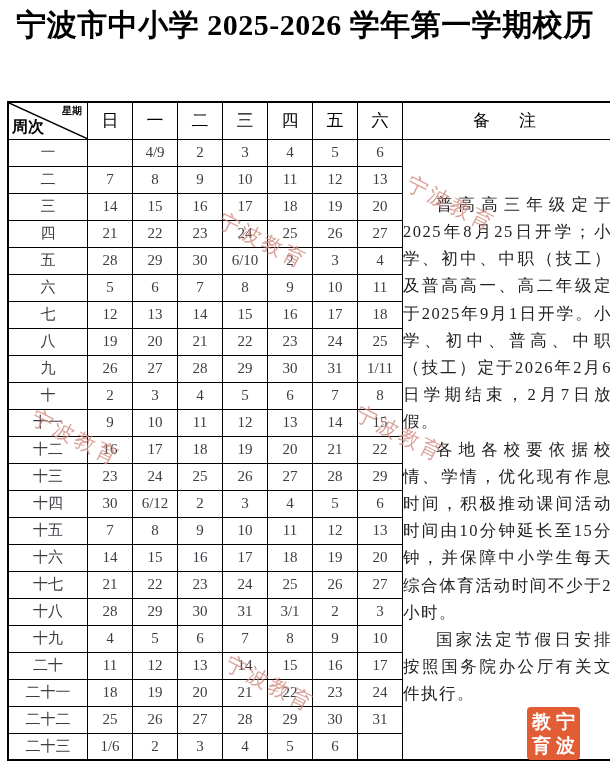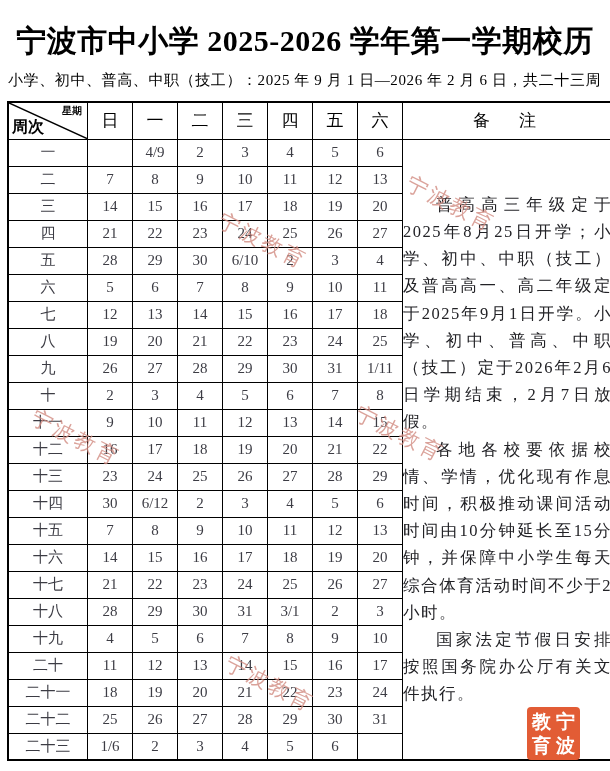--- a/index.html
+++ b/index.html
@@ -6,21 +6,21 @@
   .page{
     position:relative;
     width:610px;height:771px;
     background:#ffffff;
     font-family:"Liberation Serif","DejaVu Serif",serif;
     overflow:hidden;
     color:#000;
   }
   .title{
     position:absolute;top:5px;left:0;right:0;
-    margin:16px;
+    margin:0;
     text-align:center;
     font-size:30px;font-weight:bold;
     letter-spacing:0.5px;
     white-space:nowrap;
   }
   .subtitle{
     position:absolute;top:71px;left:8px;
     font-size:15px;
     letter-spacing:0.6px;
     white-space:nowrap;
@@ -95,21 +95,20 @@
     display:block;
   }
 </style>
 </head>
 <body>
 
 <div class="page">
 
   <h1 class="title">宁波市中小学 2025-2026 学年第一学期校历</h1>
 
-  <div class="subtitle">小学、初中、普高、中职（技工）：2025 年 9 月 1 日—2026 年 2 月 6 日，共二十三周</div>
 
   <table class="cal">
     <thead>
       <tr class="hdr">
         <th class="corner">
           <svg viewBox="0 0 78 37" preserveAspectRatio="none">
             <line x1="0" y1="0" x2="78" y2="37" stroke="#000" stroke-width="1.6"></line>
           </svg>
           <span class="c-top">星期</span>
           <span class="c-bottom">周次</span>

